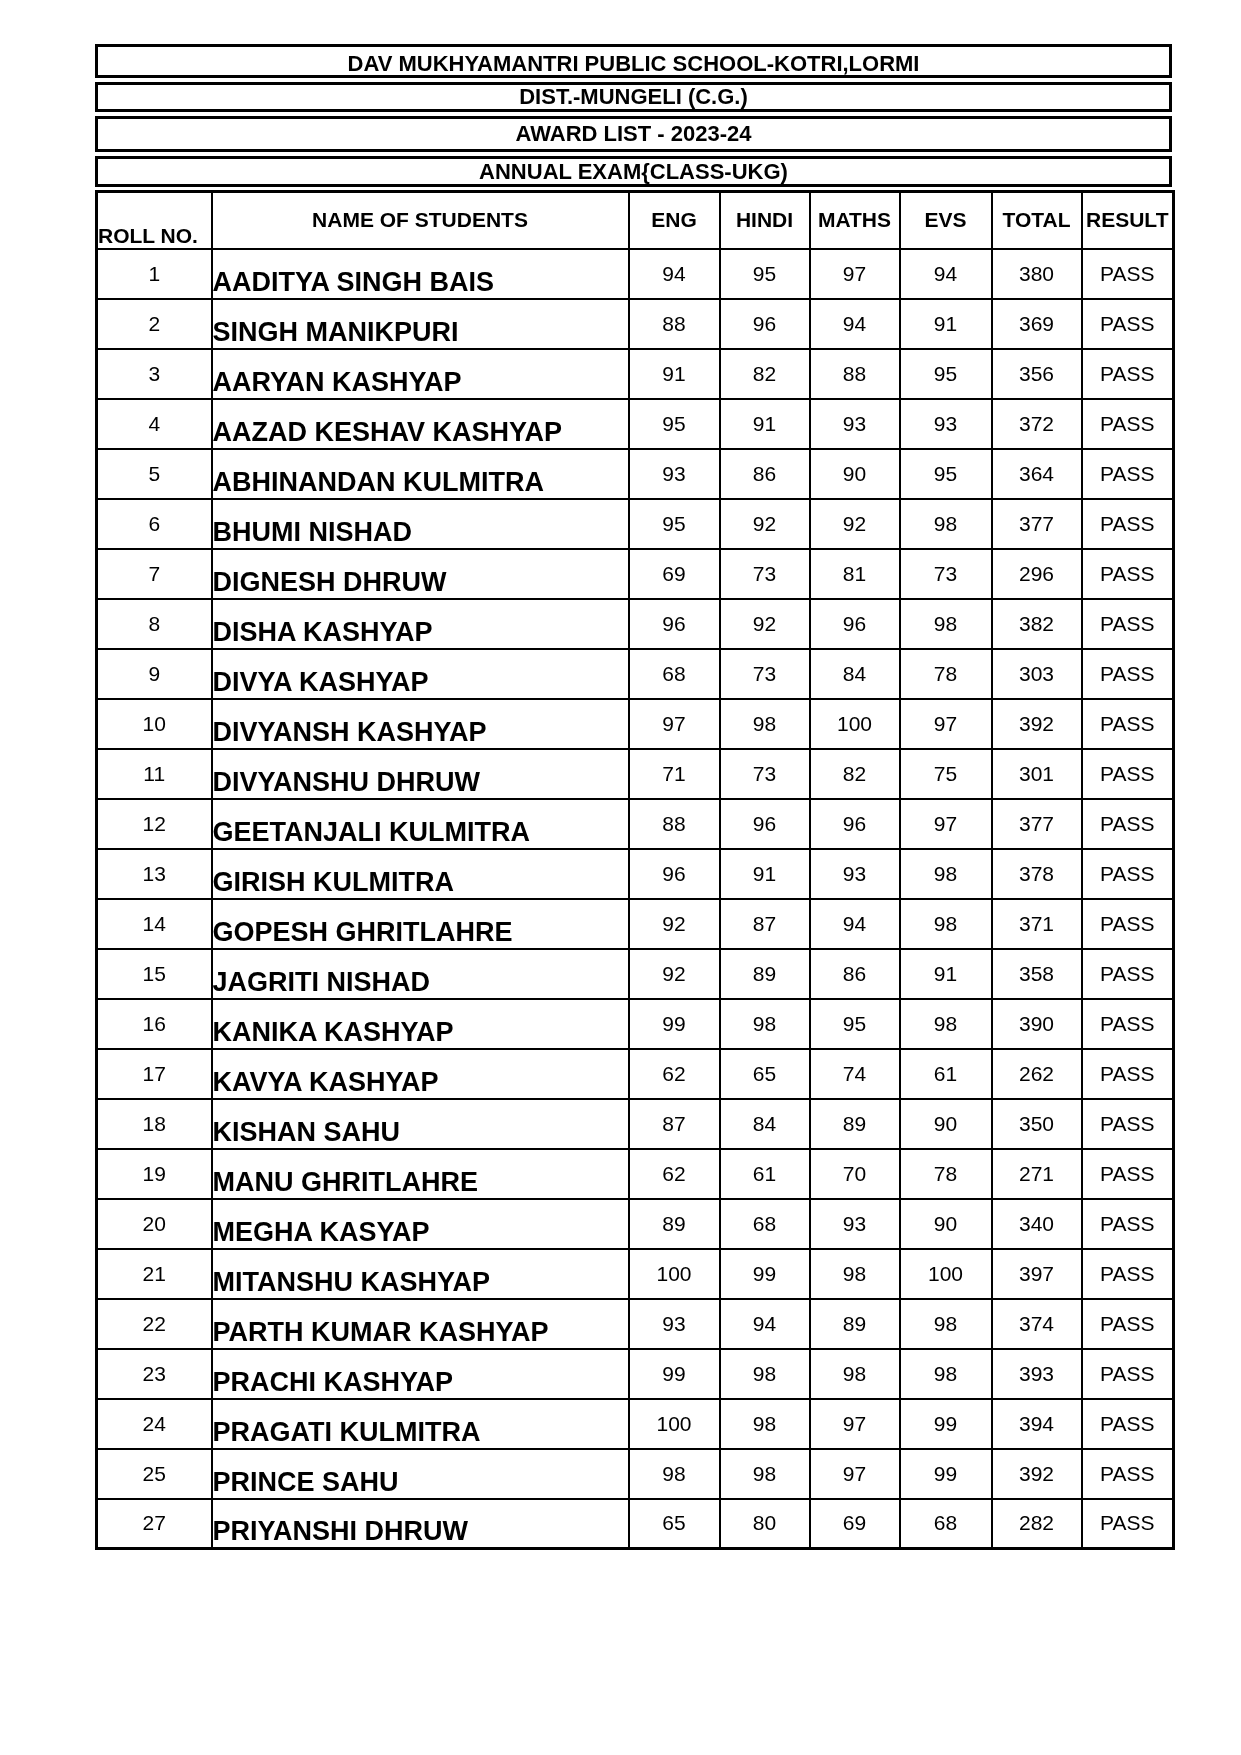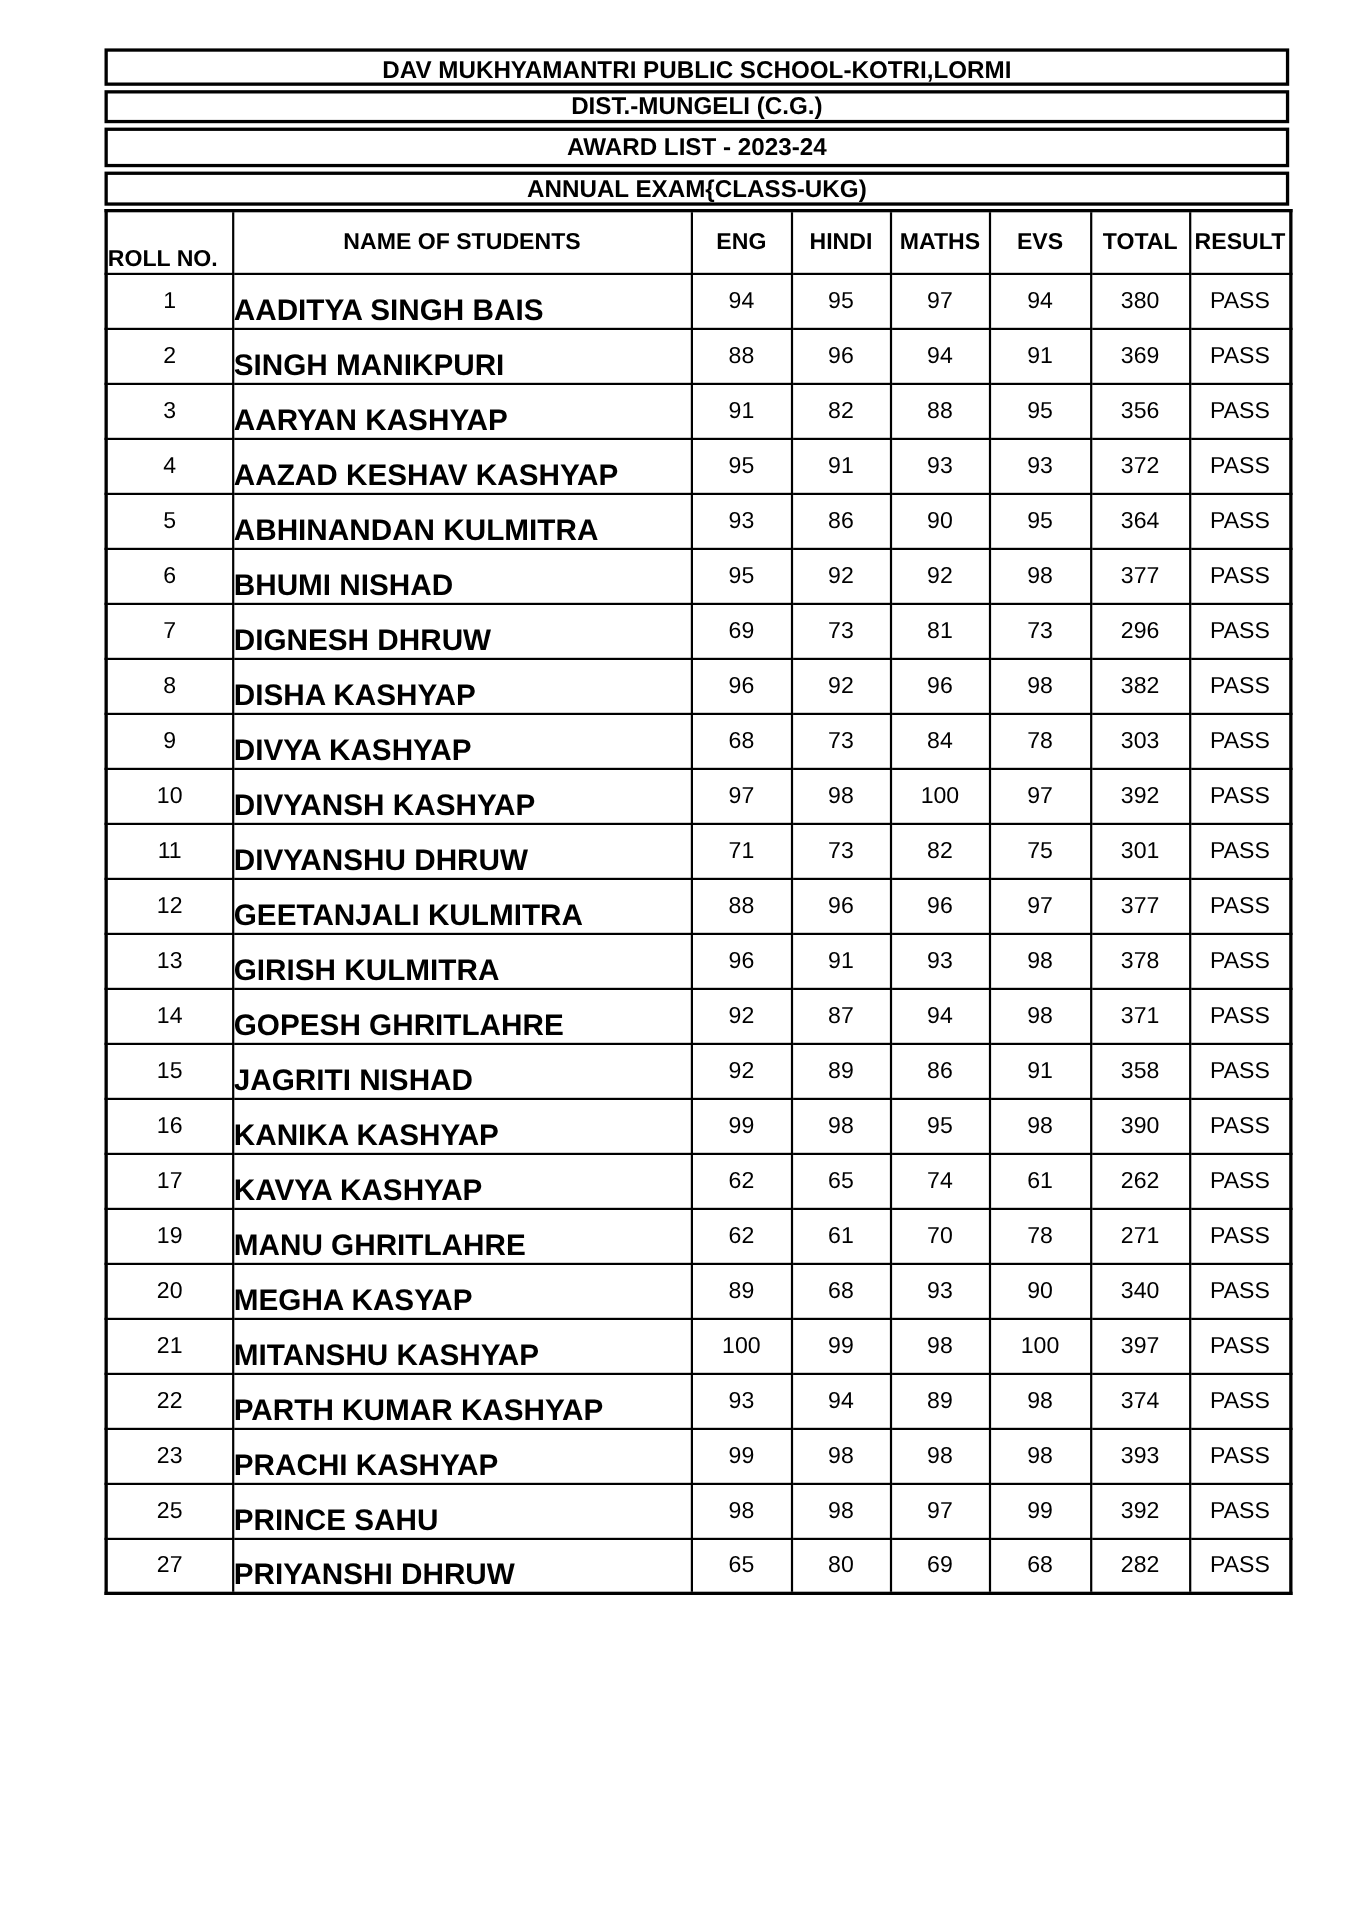--- a/index.html
+++ b/index.html
@@ -291,20 +291,30 @@
     <td class="c-roll">17</td>
     <td class="c-name">KAVYA KASHYAP</td>
     <td class="c-num">62</td>
     <td class="c-num">65</td>
     <td class="c-num">74</td>
     <td class="c-num">61</td>
     <td class="c-num">262</td>
     <td class="c-result">PASS</td>
   </tr>
           <tr class="data-row">
+    <td class="c-roll">18</td>
+    <td class="c-name">KISHAN SAHU</td>
+    <td class="c-num">87</td>
+    <td class="c-num">84</td>
+    <td class="c-num">89</td>
+    <td class="c-num">90</td>
+    <td class="c-num">350</td>
+    <td class="c-result">PASS</td>
+  </tr>
+          <tr class="data-row">
     <td class="c-roll">19</td>
     <td class="c-name">MANU GHRITLAHRE</td>
     <td class="c-num">62</td>
     <td class="c-num">61</td>
     <td class="c-num">70</td>
     <td class="c-num">78</td>
     <td class="c-num">271</td>
     <td class="c-result">PASS</td>
   </tr>
           <tr class="data-row">
@@ -341,20 +351,30 @@
     <td class="c-roll">23</td>
     <td class="c-name">PRACHI KASHYAP</td>
     <td class="c-num">99</td>
     <td class="c-num">98</td>
     <td class="c-num">98</td>
     <td class="c-num">98</td>
     <td class="c-num">393</td>
     <td class="c-result">PASS</td>
   </tr>
           <tr class="data-row">
+    <td class="c-roll">24</td>
+    <td class="c-name">PRAGATI KULMITRA</td>
+    <td class="c-num">100</td>
+    <td class="c-num">98</td>
+    <td class="c-num">97</td>
+    <td class="c-num">99</td>
+    <td class="c-num">394</td>
+    <td class="c-result">PASS</td>
+  </tr>
+          <tr class="data-row">
     <td class="c-roll">25</td>
     <td class="c-name">PRINCE SAHU</td>
     <td class="c-num">98</td>
     <td class="c-num">98</td>
     <td class="c-num">97</td>
     <td class="c-num">99</td>
     <td class="c-num">392</td>
     <td class="c-result">PASS</td>
   </tr>
           <tr class="data-row">

